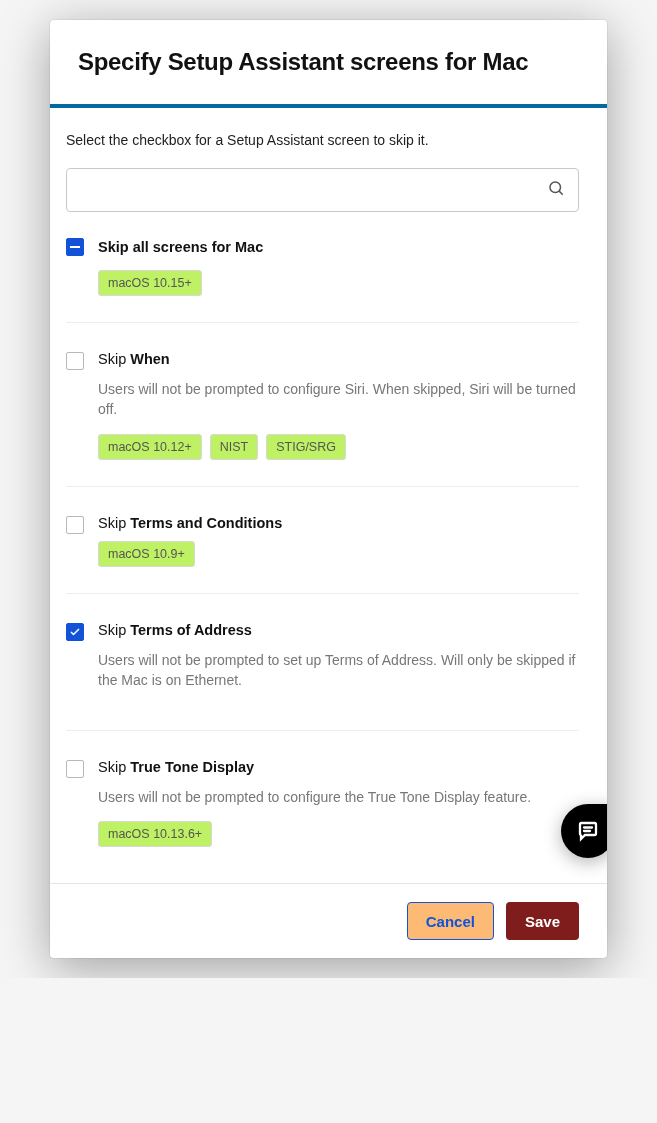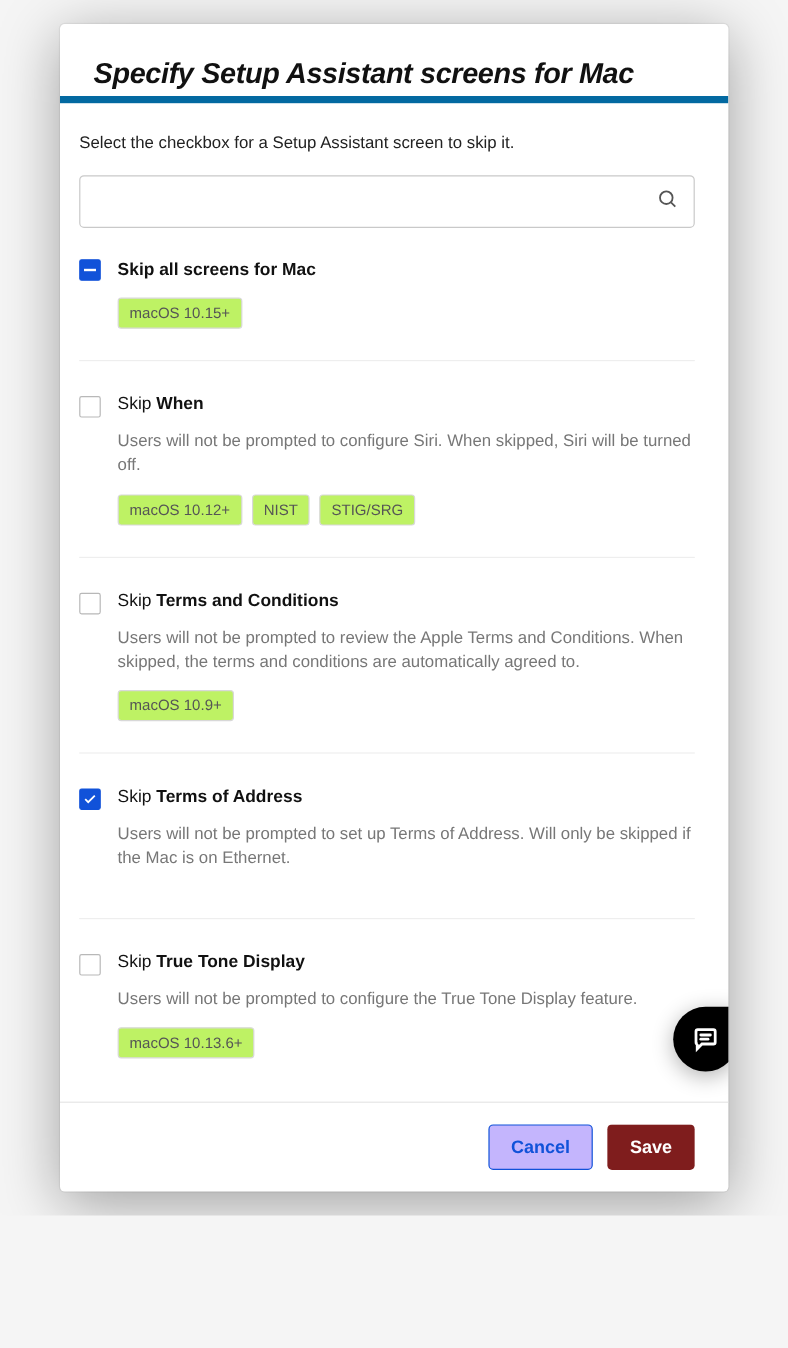--- a/index.html
+++ b/index.html
@@ -15,23 +15,22 @@
     .modal {
       width: 557px;
       margin: 0 auto;
       background: #fff;
       border-radius: 4px;
       box-shadow: 0 10px 50px rgba(0,0,0,0.35), 0 0 0 1px rgba(0,0,0,0.05);
       overflow: hidden;
       position: relative;
     }
     .modal-header {
-      padding: 28px 28px 4px 28px;
-      border-bottom: 6px solid #0369a1;
-      font-style: italic;
+      padding: 28px 28px 28px 28px;
+      border-bottom: 4px solid #0369a1;
     }
     .modal-title {
       font-size: 24px;
       font-weight: 700;
       color: #111;
       letter-spacing: -0.3px;
     }
     .modal-body {
       padding: 24px 28px 10px 16px;
       max-height: 880px;
@@ -166,21 +165,21 @@
     .btn {
       height: 38px;
       padding: 0 18px;
       border-radius: 4px;
       font-size: 15px;
       font-weight: 600;
       cursor: pointer;
       border: 1.5px solid transparent;
     }
     .btn-secondary {
-      background: #c4b5fd;
+      background: #fdba74;
       border-color: #1152d9;
       color: #1152d9;
     }
     .btn-primary {
       background: #7f1d1d;
       color: #fff;
     }
     .chat-fab {
       position: absolute;
       right: -8px;
@@ -264,21 +263,20 @@
     <div class="item">
       <div class="cb-col">
         <div class="checkbox">
           
         </div>
       </div>
       <div class="item-content">
         <div class="item-title">
           <span class="prefix">Skip </span><span class="name">Terms and Conditions</span>
         </div>
-        <div class="item-desc">Users will not be prompted to review the Apple Terms and Conditions. When skipped, the terms and conditions are automatically agreed to.</div>
         <div class="tags">
           <span class="tag">macOS 10.9+</span>
         </div>
       </div>
     </div>
 
     <div class="item">
       <div class="cb-col">
         <div class="checkbox checked">
           <svg width="12" height="12" viewBox="0 0 24 24" fill="none" stroke="#fff" stroke-width="3">

